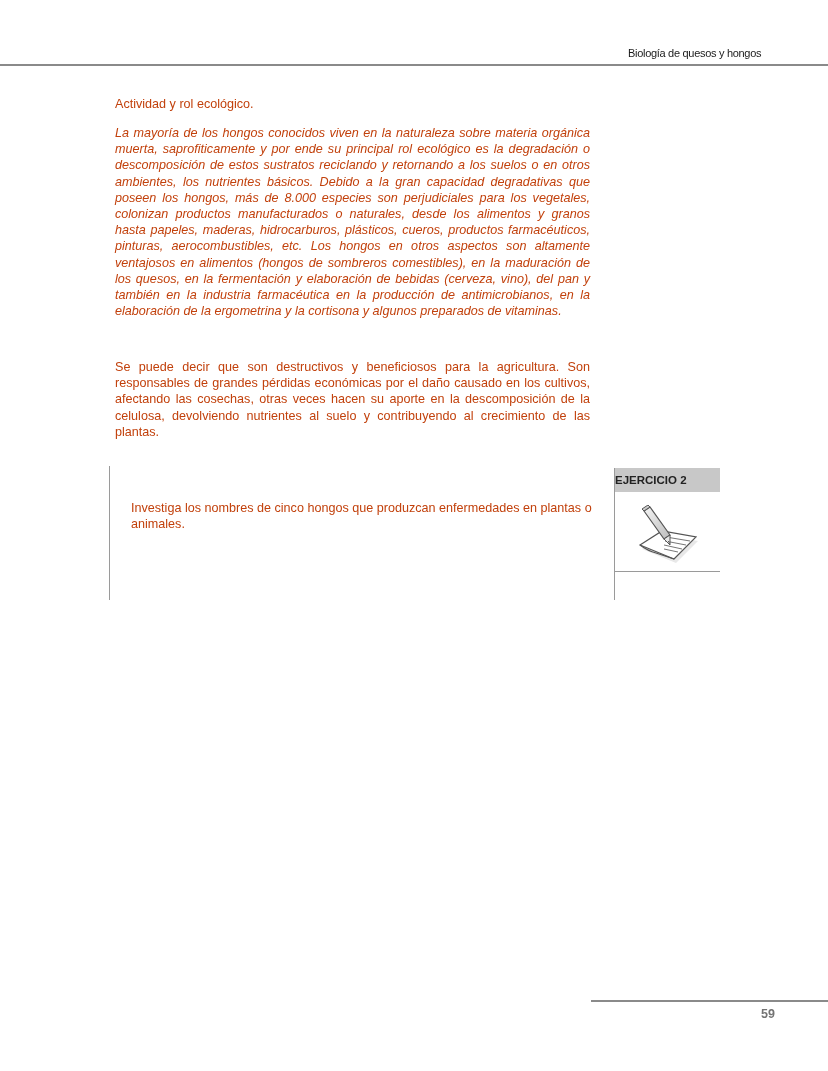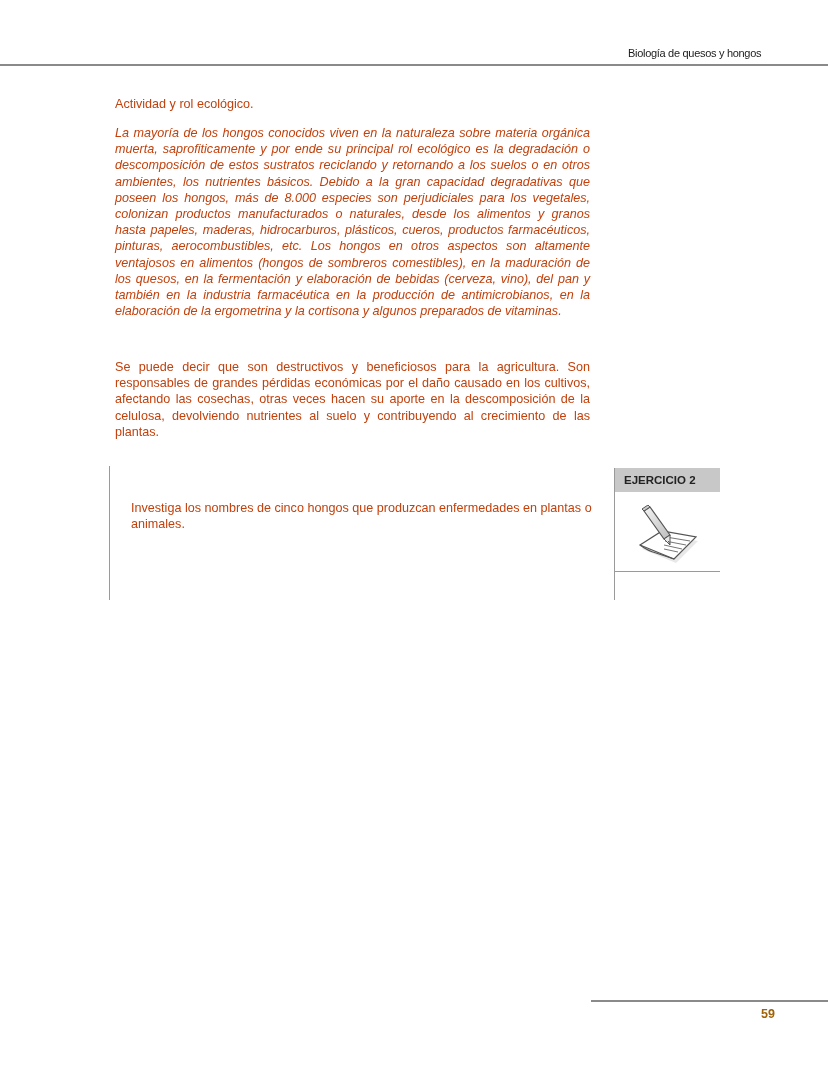--- a/index.html
+++ b/index.html
@@ -8,25 +8,25 @@
   .header-title { position: absolute; left: 628px; top: 47px; font-size: 11px; letter-spacing: -0.3px; color: #1a1a1a; }
   .header-rule { position: absolute; left: 0; top: 64px; width: 828px; height: 2px; background: #8a8a8a; }
   .content { position: absolute; left: 115px; width: 475px; font-size: 12.6px; line-height: 16.2px; text-align: justify; color: #c2410c; }
   .section-heading { top: 96px; }
   .para1 { top: 125px; font-style: italic; }
   .para2 { top: 359px; }
   .exercise-left-rule { position: absolute; left: 109px; top: 466px; width: 1px; height: 134px; background: #9a9a9a; }
   .exercise-text { top: 484px; }
   .exercise-right-rule { position: absolute; left: 614px; top: 468px; width: 1px; height: 132px; background: #9a9a9a; }
   .exercise-label { position: absolute; left: 615px; top: 468px; width: 105px; height: 24px; background: #c8c8c8;
-                    font-size: 11.5px; font-weight: bold; color: #222; line-height: 24px; padding-left: 9px; box-sizing: border-box; }
+                    font-size: 11.5px; font-weight: bold; color: #222; line-height: 24px; box-sizing: border-box; }
   .exercise-icon { position: absolute; left: 634px; top: 505px; width: 68px; height: 62px; }
   .exercise-bottom-rule { position: absolute; left: 615px; top: 571px; width: 105px; height: 1px; background: #9a9a9a; }
   .footer-rule { position: absolute; left: 591px; top: 1000px; width: 237px; height: 2px; background: #8a8a8a; }
-  .page-number { position: absolute; left: 761px; top: 1007px; font-size: 12.5px; font-weight: bold; color: #a16207; }
+  .page-number { position: absolute; left: 761px; top: 1007px; font-size: 12.5px; font-weight: bold; color: #737373; }
 </style>
 </head>
 <body>
 
 <div class="header-title">Biología de quesos y hongos</div>
 <div class="header-rule"></div>
 
 <div class="content section-heading">Actividad y rol ecológico.</div>
 <p class="content para1" style="margin:0">La mayoría de los hongos conocidos viven en la naturaleza sobre materia orgánica muerta, saprofiticamente y por ende su principal rol ecológico es la degradación o descomposición de estos sustratos reciclando y retornando a los suelos o en otros ambientes, los nutrientes básicos. Debido a la gran capacidad degradativas que poseen los hongos, más de 8.000 especies son perjudiciales para los vegetales, colonizan productos manufacturados o naturales, desde los alimentos y granos hasta papeles, maderas, hidrocarburos, plásticos, cueros, productos farmacéuticos, pinturas, aerocombustibles, etc. Los hongos en otros aspectos son altamente ventajosos en alimentos (hongos de sombreros comestibles), en la maduración de los quesos, en la fermentación y elaboración de bebidas (cerveza, vino), del pan y también en la industria farmacéutica en la producción de antimicrobianos, en la elaboración de la ergometrina y la cortisona y algunos preparados de vitaminas.</p>
 <p class="content para2" style="margin:0">Se puede decir que son destructivos y beneficiosos para la agricultura. Son responsables de grandes pérdidas económicas por el daño causado en los cultivos, afectando las cosechas, otras veces hacen su aporte en la descomposición de la celulosa, devolviendo nutrientes al suelo y contribuyendo al crecimiento de las plantas.</p>

